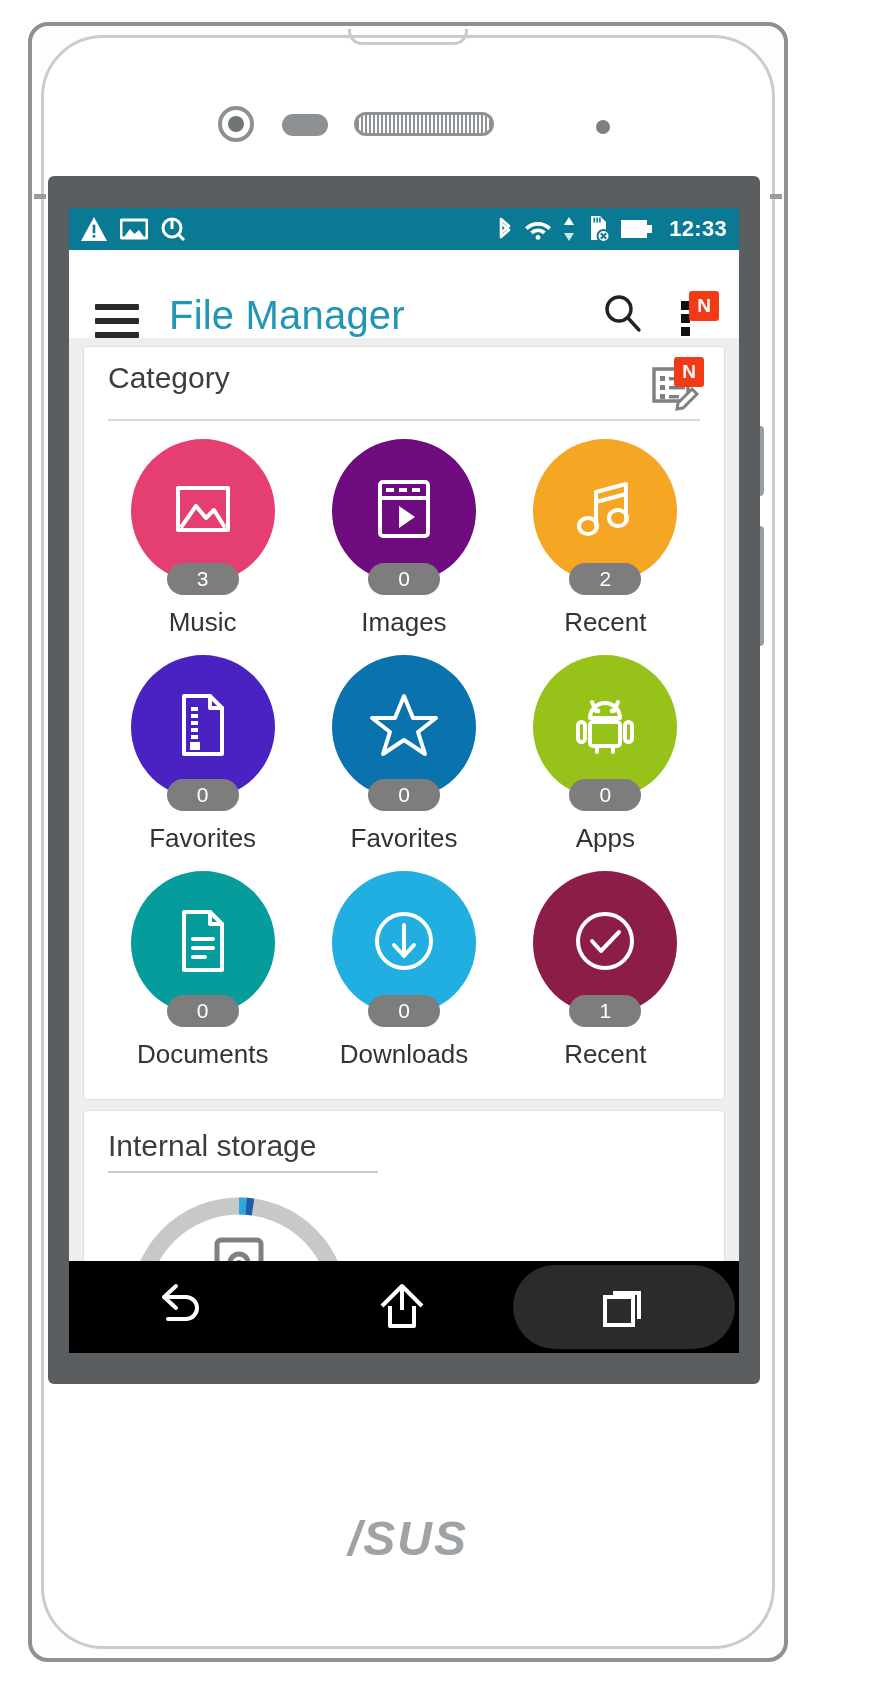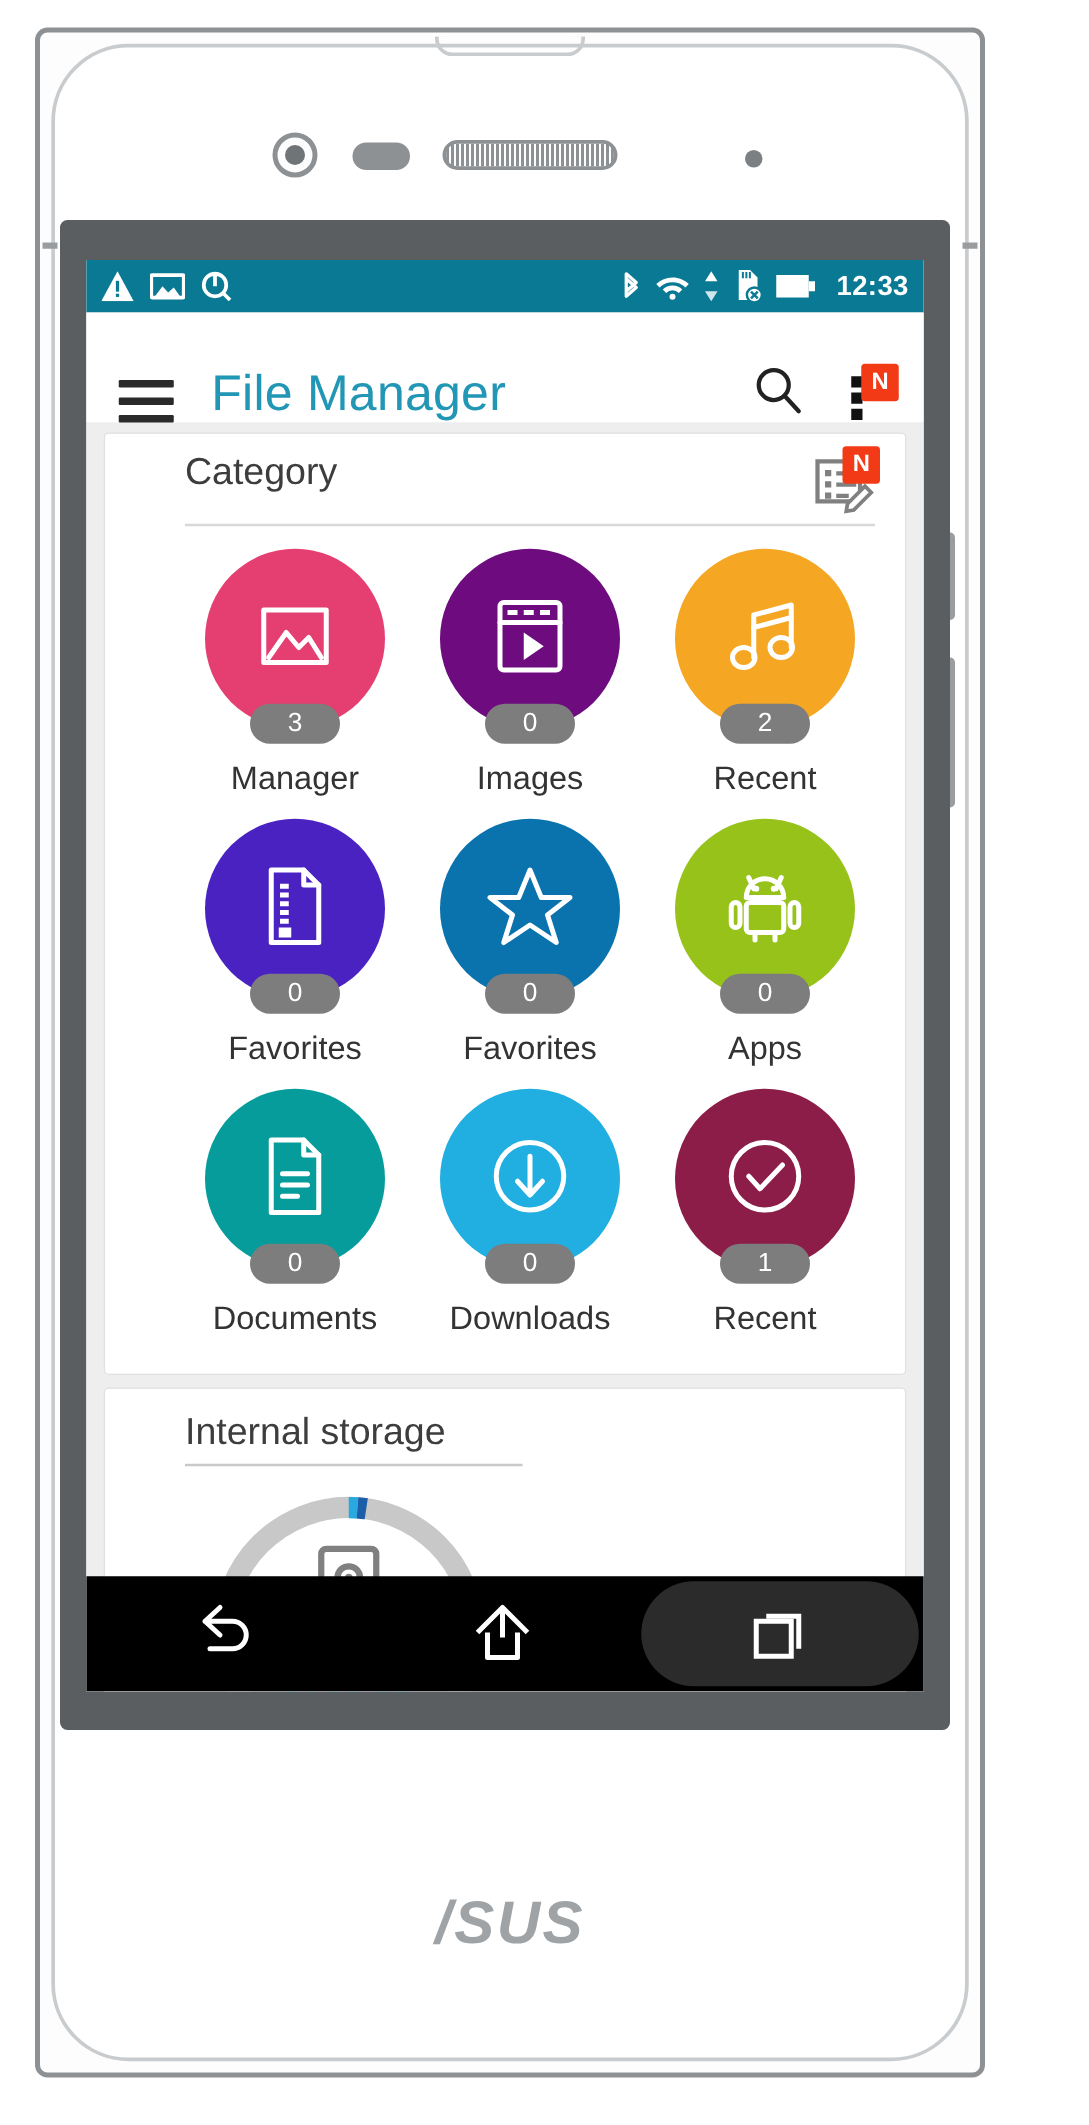--- a/index.html
+++ b/index.html
@@ -10,21 +10,21 @@
     overflow: hidden;
     position: relative;
   }
 
   
   #phone-frame {
     position: absolute;
     left: 28px; top: 22px;
     width: 760px; height: 1640px;
     border: 4px solid #8e9194;
-    border-radius: 10px;
+    border-radius: 20px;
     background: #fdfdfd;
   }
   #phone-frame-inner {
     position: absolute;
     left: 9px; top: 9px; right: 9px; bottom: 9px;
     border: 3px solid #c9ccce;
     border-radius: 62px;
     background: #ffffff;
   }
   .side-btn {
@@ -126,21 +126,20 @@
     border-radius: 3px;
   }
 
   
   #content { padding: 8px 14px 0 14px; background: #eeeeee; height: 1015px; }
   .card {
     background: #ffffff;
     border: 1px solid #e0e0e0;
     border-radius: 4px;
     margin-bottom: 10px;
-    padding-left: 40px;
   }
   .card-title-row { padding: 14px 24px 0 24px; display: flex; align-items: flex-start; }
   .card-title { font-size: 30px; color: #3d3d3d; font-weight: 400; }
   .card-rule { height: 2px; background: #d8d8d8; margin: 10px 24px 0 24px; }
   #internal-rule { margin: 8px 24px 0 24px; width: 270px; background: #c9c9c9; }
   #category-edit-wrap { margin-left: auto; position: relative; width: 52px; height: 48px; }
 
   
   #category-grid {
     display: grid;
@@ -341,21 +340,21 @@
               <div class="cat-cell">
                 <div class="cat-circle-wrap">
        <div class="cat-circle" style="background:#e53f72">
          <span><svg width="66" height="66" viewBox="0 0 66 66">
                         <rect x="8" y="12" width="50" height="42" fill="none" stroke="#fff" stroke-width="4" stroke-linejoin="round" stroke-linecap="round"></rect>
                         <path d="M12 50 L26 30 L36 42 L44 34 L54 50" fill="none" stroke="#fff" stroke-width="4" stroke-linejoin="round" stroke-linecap="round"></path>
                       </svg></span>
        </div>
        <div class="cat-count">3</div>
      </div>
-     <div class="cat-label">Manager</div>
+     <div class="cat-label">Music</div>
               </div>
               <div class="cat-cell">
                 <div class="cat-circle-wrap">
        <div class="cat-circle" style="background:#6d0b7f">
          <span><svg width="60" height="66" viewBox="0 0 60 66">
                         <rect x="6" y="6" width="48" height="54" rx="3" fill="none" stroke="#fff" stroke-width="4" stroke-linejoin="round" stroke-linecap="round"></rect>
                         <path d="M6 22 H54" fill="none" stroke="#fff" stroke-width="4" stroke-linejoin="round" stroke-linecap="round"></path>
                         <rect x="12" y="12" width="8" height="4" fill="#fff"></rect>
                         <rect x="25" y="12" width="8" height="4" fill="#fff"></rect>
                         <rect x="38" y="12" width="8" height="4" fill="#fff"></rect>

